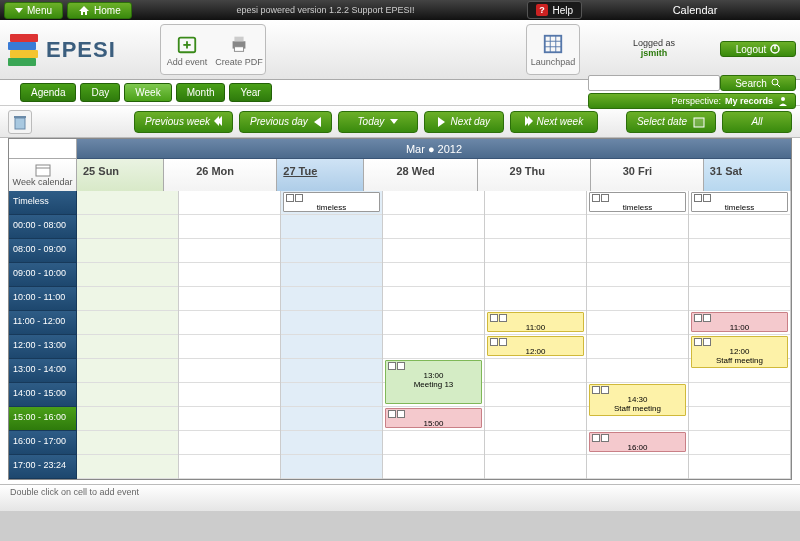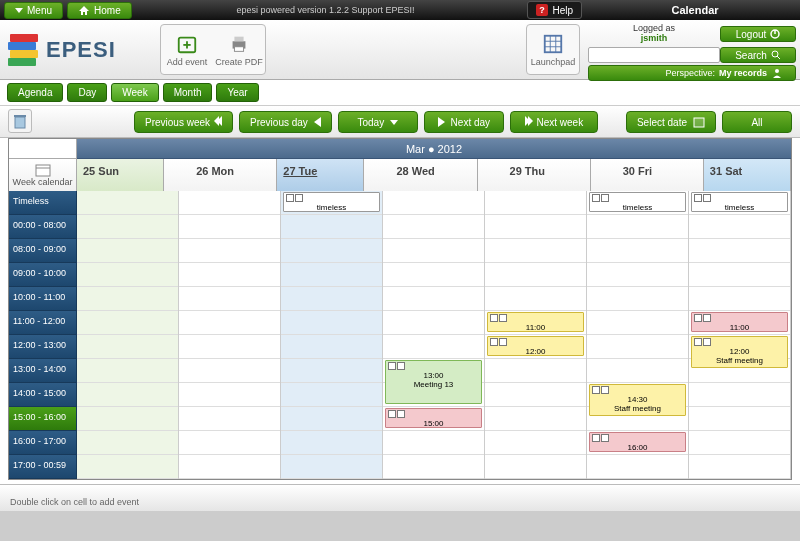--- a/index.html
+++ b/index.html
@@ -3,48 +3,48 @@
 <meta charset="utf-8">
 <style>
 * { box-sizing: border-box; margin: 0; padding: 0; font-family: Verdana, sans-serif; }
 body { width: 800px; height: 541px; background: #ccc; font-size: 10px; overflow: hidden; }
 
 
 .topbar { height: 20px; background: linear-gradient(#444,#111); display: flex; align-items: center; color: #fff; font-size: 10px; }
 .topbar .tb-btn { background: linear-gradient(#6cb028,#398a0d); border: 1px solid #2c6e0a; border-radius: 3px; padding: 2px 10px; margin-left: 4px; color: #fff; cursor: pointer; display: flex; align-items: center; gap: 4px; }
 .topbar .center { flex: 1; text-align: center; color: #ccc; font-size: 9px; }
 .topbar .help { background: #1a1a1a; border: 1px solid #555; border-radius: 3px; padding: 2px 8px; margin: 0 8px; cursor: pointer; display:flex;align-items:center;gap:4px;}
-.topbar .title-area { width: 210px; text-align: center; color: #fff; font-weight:bold; font-size:11px;}
+.topbar .title-area { width: 210px; text-align: center; color: #fff; font-weight:normal; font-size:11px;}
 
 
 .row2 { height: 60px; background: linear-gradient(#fff,#e5e5e5); display: flex; align-items: stretch; border-bottom: 1px solid #aaa; }
 .logo-box { width: 156px; display: flex; align-items: center; padding: 4px 6px; gap:4px;}
 .logo-cubes { width: 36px; height: 36px; position: relative; }
 .logo-cubes div { position: absolute; width: 28px; height: 8px; border-radius:1px;}
 .epesi-text { font-size: 22px; font-weight: bold; color: #3b5e7e; letter-spacing:1px;}
 .tool-group { border: 1px solid #bbb; border-radius: 4px; margin: 4px; background: #f8f8f8; display: flex; }
 .tool-btn { width: 52px; display: flex; flex-direction: column; align-items: center; justify-content: center; font-size: 9px; color: #666; cursor: pointer; gap:2px;}
 .tool-btn .ic { width: 22px; height: 22px; }
 .row2-spacer { flex: 1; }
 .launchpad { width: 54px; }
 .user-panel { width: 216px; padding: 3px 4px; position:relative;}
 .user-panel .green-btn { background: linear-gradient(#6cb028,#398a0d); border: 1px solid #2c6e0a; border-radius: 3px; color: #fff; font-size: 10px; height: 16px; display: flex; align-items: center; justify-content: center; cursor: pointer; padding:0 6px; gap:4px;}
 .user-panel .logged { font-size:9px; color:#333; text-align:center; margin-bottom:2px;}
 .user-panel .logged b{color:#2c7a0c;}
-.user-panel .row{display:flex;margin-bottom:2px;align-items:center;}
+.user-panel .row{display:flex;margin-bottom:2px;align-items:center;margin-top:15px;}
 .user-panel input{flex:1;height:16px;border:1px solid #aaa;border-radius:2px;font-size:9px;padding:0 4px;}
-.perspective{background:linear-gradient(#6cb028,#398a0d);border:1px solid #2c6e0a;border-radius:3px;height:16px;color:#fff;font-size:9px;display:flex;align-items:center;justify-content:flex-end;padding:0 12px;gap:4px;cursor:pointer;}
-
-
-.viewtabs { height: 26px; background: #fff; display: flex; align-items: center; padding: 4px 7px; gap: 4px; border-bottom:1px solid #ccc;}
+.perspective{background:linear-gradient(#6cb028,#398a0d);border:1px solid #2c6e0a;border-radius:3px;height:16px;color:#fff;font-size:9px;display:flex;align-items:center;justify-content:flex-end;padding:0 6px;gap:4px;cursor:pointer;}
+
+
+.viewtabs { height: 26px; background: #fff; display: flex; align-items: center; padding: 4px 20px; gap: 4px; border-bottom:1px solid #ccc;}
 .vtab { background: linear-gradient(#4aa018,#2e7a0c); border: 1px solid #236108; border-radius: 3px; padding: 3px 10px; color: #fff; font-size: 10px; cursor: pointer; }
 .vtab.active { background: linear-gradient(#7fc94f,#4aa018); }
 
 
-.navrow { height: 32px; background: linear-gradient(#fff,#e8e8e8); display: flex; align-items: flex-end; padding: 4px 8px; gap: 6px; border-bottom:1px solid #bbb;}
+.navrow { height: 32px; background: linear-gradient(#fff,#e8e8e8); display: flex; align-items: center; padding: 4px 8px; gap: 6px; border-bottom:1px solid #bbb;font-style:italic;}
 .navrow .trash { width: 24px; height: 24px; border: 1px solid #bbb; border-radius: 3px; background: #f4f4f4; cursor:pointer; display:flex;align-items:center;justify-content:center;}
 .navrow .spacer1{width:90px;}
 .nbtn { background: linear-gradient(#6cb028,#398a0d); border: 1px solid #2c6e0a; border-radius: 4px; color: #fff; font-size: 10px; height: 22px; padding: 0 10px; display: flex; align-items: center; gap: 6px; cursor: pointer; min-width:80px; justify-content:center;}
 .nbtn.wide{min-width:88px;}
 .navrow .gap{flex:1;}
 .arrow{display:inline-block;width:0;height:0;}
 .arrow.l{border-top:5px solid transparent;border-bottom:5px solid transparent;border-right:7px solid #fff;}
 .arrow.r{border-top:5px solid transparent;border-bottom:5px solid transparent;border-left:7px solid #fff;}
 .arrow.d{border-left:4px solid transparent;border-right:4px solid transparent;border-top:5px solid #fff;}
 .dbl-l::before,.dbl-l::after{content:"";display:inline-block;border-top:5px solid transparent;border-bottom:5px solid transparent;border-right:5px solid #fff;margin-left:-2px;}
@@ -71,21 +71,21 @@
 .gcol.today{background:#e1edf7;}
 .gcell{height:24px;border-bottom:1px solid #ddd;cursor:pointer;}
 .ev{position:absolute;left:2px;right:2px;border:1px solid #999;border-radius:1px;font-size:8px;padding:1px 2px;overflow:hidden;line-height:9px;}
 .ev .hd{display:flex;gap:1px;margin-bottom:1px;}
 .ev .hd i{width:8px;height:8px;border:1px solid #777;background:#fff;display:inline-block;}
 .ev.green{background:#d4ecc5;border-color:#7fb858;}
 .ev.yellow{background:#fdf2a8;border-color:#d0b93a;}
 .ev.pink{background:#f4c9cd;border-color:#c97f86;}
 .ev.white{background:#fff;}
 
-.footer{height:27px;background:linear-gradient(#fff,#e5e5e5);font-size:9px;color:#666;padding:12px 10px;border-top:1px solid #bbb;}
+.footer{height:27px;background:linear-gradient(#fff,#e5e5e5);font-size:9px;color:#666;padding:2px 10px;border-top:1px solid #bbb;}
 
 svg{display:block;}
 </style>
 </head>
 <body>
 
 <div class="topbar">
   <div class="tb-btn">
       <span class="arrow d"></span>
       <span>Menu</span>
@@ -254,21 +254,21 @@
       <div class="timecell">00:00 - 08:00</div>
       <div class="timecell">08:00 - 09:00</div>
       <div class="timecell">09:00 - 10:00</div>
       <div class="timecell">10:00 - 11:00</div>
       <div class="timecell">11:00 - 12:00</div>
       <div class="timecell">12:00 - 13:00</div>
       <div class="timecell">13:00 - 14:00</div>
       <div class="timecell">14:00 - 15:00</div>
       <div class="timecell now">15:00 - 16:00</div>
       <div class="timecell">16:00 - 17:00</div>
-      <div class="timecell">17:00 - 00:59</div>
+      <div class="timecell">17:00 - 23:24</div>
     </div>
     <div class="gridcols">
 
       <div class="gcol sun">
         <div class="gcell"></div>
             <div class="gcell"></div>
             <div class="gcell"></div>
             <div class="gcell"></div>
             <div class="gcell"></div>
             <div class="gcell"></div>

